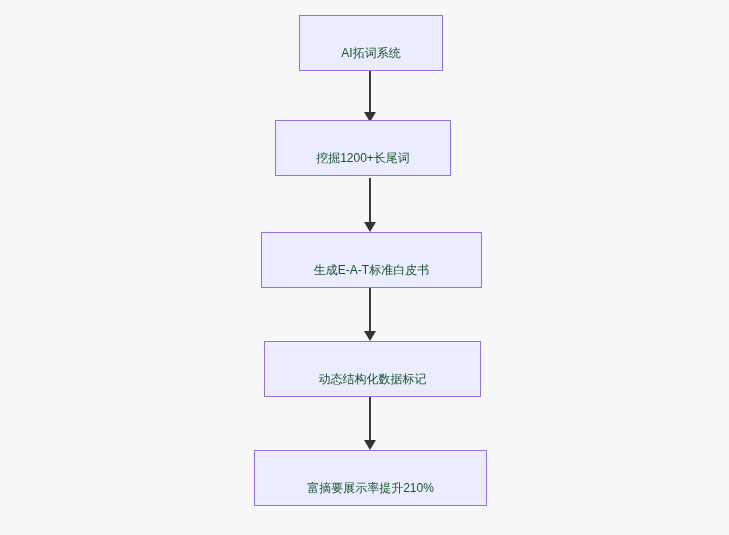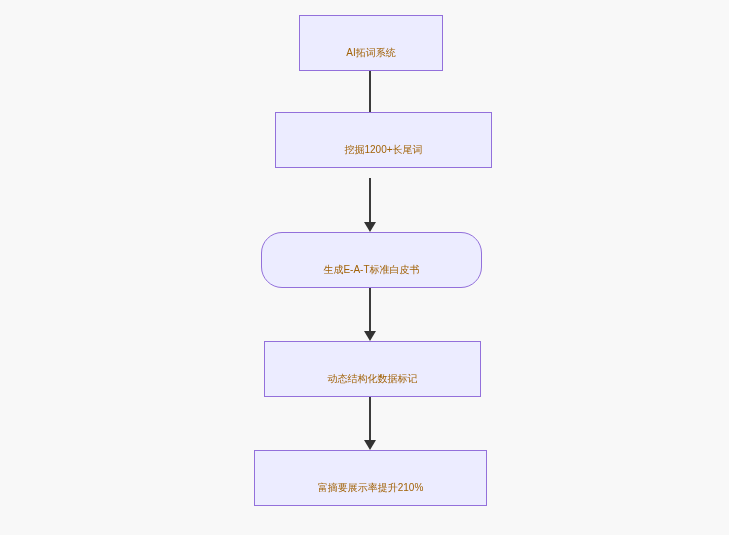--- a/index.html
+++ b/index.html
@@ -19,29 +19,29 @@
     position: absolute;
     box-sizing: border-box;
     background: #ECECFF;
     border: 1px solid #9370DB;
     display: flex;
     align-items: center;
     justify-content: center;
     text-align: center;
   }
   .node span {
-    font-size: 10px;
-    color: #a16207;
+    font-size: 12px;
+    color: #14532d;
     white-space: nowrap;
     line-height: 1.2;
     margin-top: 20px;
   }
   .node-1 { left: 299px; top: 15px;  width: 144px; height: 56px; }
-  .node-2 { left: 275px; top: 112px; width: 217px; height: 56px; }
-  .node-3 { left: 261px; top: 232px; width: 221px; height: 56px; border-radius: 21px; }
+  .node-2 { left: 275px; top: 120px; width: 176px; height: 56px; }
+  .node-3 { left: 261px; top: 232px; width: 221px; height: 56px; }
   .node-4 { left: 264px; top: 341px; width: 217px; height: 56px; align-items: center; }
   .node-5 { left: 254px; top: 450px; width: 233px; height: 56px; }
 
   .arrow {
     position: absolute;
     left: 364px; 
     width: 12px;
   }
   .arrow .line {
     position: absolute;

